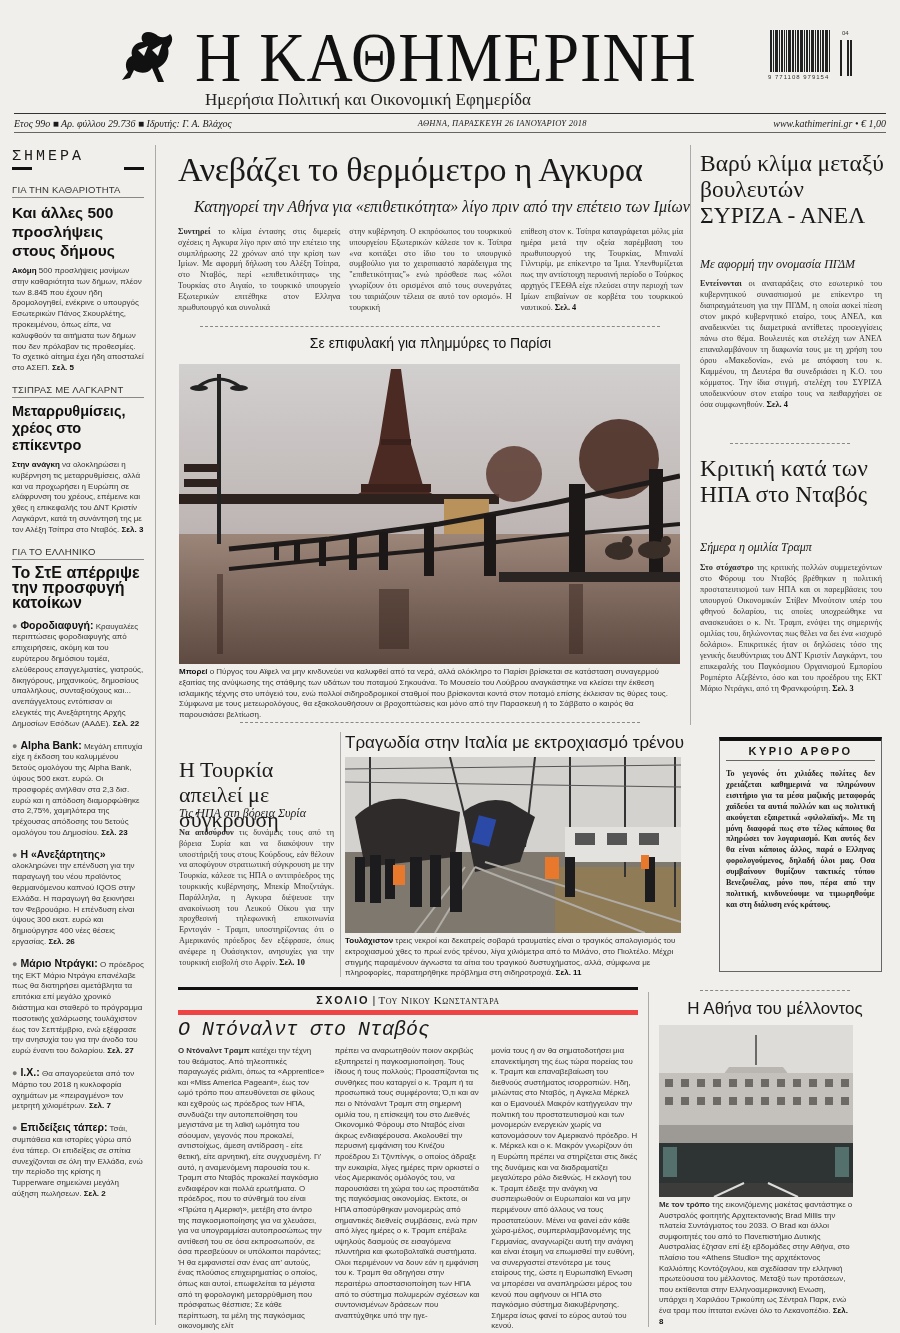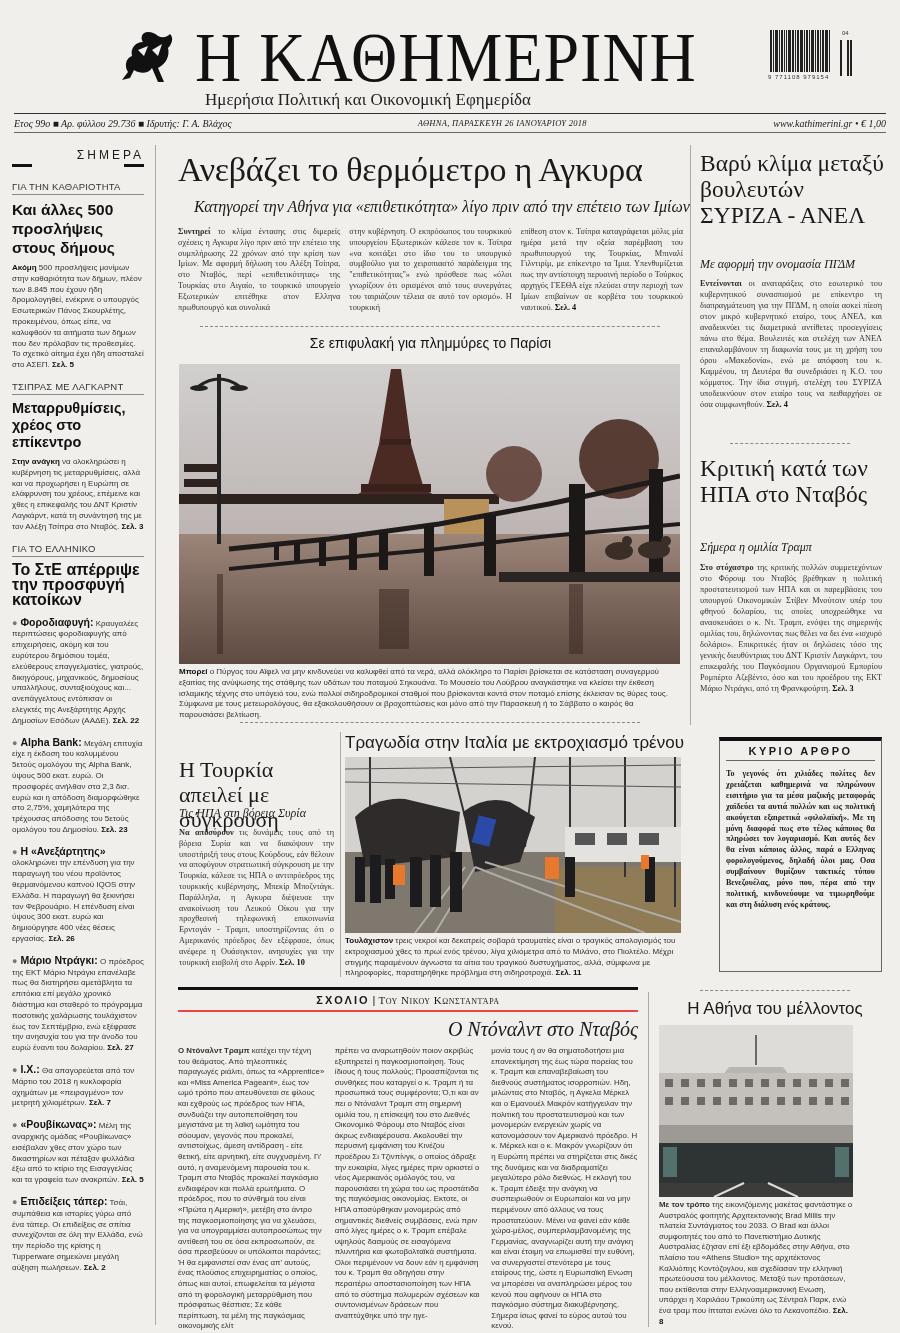--- a/index.html
+++ b/index.html
@@ -18,21 +18,21 @@
   .barcode2 { left: 840px; top: 40px; width: 12px; height: 36px; display: flex; gap: 1px; }
   .barcode2 span { background: #222; flex: 1; }
   .barcode2-num { left: 842px; top: 30px; font-size: 6px; color:#333; }
 
   .infobar { left: 14px; right: 14px; top: 113px; height: 20px; border-top: 1.5px solid #333; border-bottom: 1px solid #666; font-family: "Liberation Serif", serif; font-style: italic; font-size: 10px; display: flex; align-items: center; justify-content: space-between; padding: 0 0px; }
   .infobar .center { font-size: 8.5px; letter-spacing: 0.3px; }
 
   
   .left-col { left: 12px; top: 148px; width: 132px; }
   .colsep { background: #aaa; width: 1px; }
-  .today { font-family: Liberation Sans, sans-serif; font-size: 12px; letter-spacing: 3px; text-align: right; position: relative; }
+  .today { font-family: Liberation Mono, monospace; font-size: 15px; letter-spacing: 3px; text-align: left; position: relative; }
   .today-bars { display: flex; justify-content: space-between; margin-top: 2px; }
   .today-bars span { display: block; width: 20px; height: 3px; background: #111; }
   .kicker { font-size: 9.5px; color: #333; border-bottom: 1px solid #888; padding-bottom: 2px; margin-top: 6px; letter-spacing: 0.2px; }
   .lhead { font-size: 14.5px; font-weight: bold; line-height: 17px; margin-top: 5px; color:#111; }
   .lbody { font-size: 8px; line-height: 10.8px; color: #333; margin-top: 6px; text-align: left; }
   .lbody b { color:#111; }
   .brief { font-size: 8px; line-height: 10.8px; color: #333; margin-top: 10px; }
   .brief .bt { font-size: 10.5px; font-weight: bold; color: #111; }
   .brief .dot { color: #777; font-size: 9px; margin-right: 3px; }
   .page { font-weight: bold; color:#111; }
@@ -63,24 +63,24 @@
   
   .r1-head { left: 700px; top: 150px; width: 190px; font-family: "Liberation Serif", serif; font-size: 23.5px; line-height: 26px; }
   .r1-sub { left: 700px; top: 257px; width: 190px; font-family: "Liberation Serif", serif; font-style: italic; font-size: 12px; }
   .r1-body { left: 700px; top: 278px; width: 182px; font-family: "Liberation Serif", serif; font-size: 8.3px; line-height: 11px; color:#333; text-align: justify; }
   .r2-head { left: 700px; top: 455px; width: 190px; font-family: "Liberation Serif", serif; font-size: 23.5px; line-height: 26px; }
   .r2-sub { left: 700px; top: 540px; width: 190px; font-family: "Liberation Serif", serif; font-style: italic; font-size: 12px; }
   .r2-body { left: 700px; top: 562px; width: 182px; font-family: "Liberation Serif", serif; font-size: 8.3px; line-height: 11px; color:#333; text-align: justify; }
 
   
   .comment-rule { left: 178px; top: 987px; width: 460px; height: 3px; background: #111; }
-  .comment-kicker { left: 178px; top: 994px; width: 460px; text-align: center; font-size: 11px; border-bottom: 2px solid #ef4444; padding-bottom: 4px; }
+  .comment-kicker { left: 178px; top: 994px; width: 460px; text-align: center; font-size: 11px; border-bottom: 5px solid #ef4444; padding-bottom: 4px; }
   .comment-kicker .lbl { font-weight: bold; letter-spacing: 2px; }
   .comment-kicker .by { font-family: "Liberation Serif", serif; font-variant: small-caps; letter-spacing: 0.5px; }
-  .comment-head { left: 178px; top: 1018px; width: 460px; text-align: right; font-family: Liberation Serif, serif; font-style: italic; font-size: 20px; }
+  .comment-head { left: 178px; top: 1018px; width: 460px; text-align: left; font-family: Liberation Mono, monospace; font-style: italic; font-size: 20px; }
   .comment-cols { left: 178px; top: 1046px; width: 460px; display: grid; grid-template-columns: 1fr 1fr 1fr; gap: 10px; font-size: 7.9px; line-height: 10.6px; color:#333; }
 
   .athens-head { left: 660px; top: 999px; width: 230px; text-align: center; font-size: 17px; }
   .athens-photo { left: 659px; top: 1025px; width: 194px; height: 172px; overflow: hidden; background: linear-gradient(#e2e1df 0%, #d5d3d0 30%, #a7a4a0 55%, #333 75%, #4a4a46 100%); }
   .athens-body { left: 659px; top: 1200px; width: 194px; font-size: 7.9px; line-height: 10.6px; color:#333; }
 </style>
 </head>
 <body>
 
 <div class="abs logo-bird">
@@ -156,21 +156,20 @@
   <div>
     <div class="kicker" style="margin-top:10px">ΓΙΑ ΤΟ ΕΛΛΗΝΙΚΟ</div>
     <div class="lhead" style="font-size:16px;line-height:15px">Το ΣτΕ απέρριψε την προσφυγή κατοίκων</div>
   </div>
 
   <div class="brief"><span class="dot">●</span><span class="bt">Φοροδιαφυγή:</span><span> Κραυγαλέες περιπτώσεις φοροδιαφυγής από επιχειρήσεις, ακόμη και του ευρύτερου δημόσιου τομέα, ελεύθερους επαγγελματίες, γιατρούς, δικηγόρους, μηχανικούς, δημοσίους υπαλλήλους, συνταξιούχους και... ανεπάγγελτους εντόπισαν οι ελεγκτές της Ανεξάρτητης Αρχής Δημοσίων Εσόδων (ΑΑΔΕ). </span><span class="page">Σελ. 22</span></div>
   <div class="brief"><span class="dot">●</span><span class="bt">Alpha Bank:</span><span> Μεγάλη επιτυχία είχε η έκδοση του καλυμμένου 5ετούς ομολόγου της Alpha Bank, ύψους 500 εκατ. ευρώ. Οι προσφορές ανήλθαν στα 2,3 δισ. ευρώ και η απόδοση διαμορφώθηκε στο 2,75%, χαμηλότερα της τρέχουσας απόδοσης του 5ετούς ομολόγου του Δημοσίου. </span><span class="page">Σελ. 23</span></div>
   <div class="brief"><span class="dot">●</span><span class="bt">Η «Ανεξάρτητης»</span><span> ολοκληρώνει την επένδυση για την παραγωγή του νέου προϊόντος θερμαινόμενου καπνού IQOS στην Ελλάδα. Η παραγωγή θα ξεκινήσει τον Φεβρουάριο. Η επένδυση είναι ύψους 300 εκατ. ευρώ και δημιούργησε 400 νέες θέσεις εργασίας. </span><span class="page">Σελ. 26</span></div>
   <div class="brief"><span class="dot">●</span><span class="bt">Μάριο Ντράγκι:</span><span> Ο πρόεδρος της ΕΚΤ Μάριο Ντράγκι επανέλαβε πως θα διατηρήσει αμετάβλητα τα επιτόκια επί μεγάλο χρονικό διάστημα και σταθερό το πρόγραμμα ποσοτικής χαλάρωσης τουλάχιστον έως τον Σεπτέμβριο, ενώ εξέφρασε την ανησυχία του για την άνοδο του ευρώ έναντι του δολαρίου. </span><span class="page">Σελ. 27</span></div>
   <div class="brief"><span class="dot">●</span><span class="bt">Ι.Χ.:</span><span> Θα απαγορεύεται από τον Μάρτιο του 2018 η κυκλοφορία οχημάτων με «πειραγμένο» τον μετρητή χιλιομέτρων. </span><span class="page">Σελ. 7</span></div>
-  <div class="brief"><span class="dot">●</span><span class="bt">«Ρουβίκωνας»:</span><span> Μέλη της αναρχικής ομάδας «Ρουβίκωνας» εισέβαλαν χθες στον χώρο των δικαστηρίων και πέταξαν φυλλάδια έξω από το κτίριο της Εισαγγελίας και τα γραφεία των ανακριτών. </span><span class="page">Σελ. 5</span></div>
   <div class="brief"><span class="dot">●</span><span class="bt">Επιδείξεις τάπερ:</span><span> Τσάι, συμπάθεια και ιστορίες γύρω από ένα τάπερ. Οι επιδείξεις σε σπίτια συνεχίζονται σε όλη την Ελλάδα, ενώ την περίοδο της κρίσης η Tupperware σημειώνει μεγάλη αύξηση πωλήσεων. </span><span class="page">Σελ. 2</span></div>
 
 </div>
 
 <div class="abs lead-head">Ανεβάζει το θερμόμετρο η Αγκυρα</div>
 <div class="abs lead-sub">Κατηγορεί την Αθήνα για «επιθετικότητα» λίγο πριν από την επέτειο των Ιμίων</div>
 <div class="abs lead-cols">
   <div><b>Συντηρεί</b><span> το κλίμα έντασης στις διμερείς σχέσεις η Αγκυρα λίγο πριν από την επέτειο της συμπλήρωσης 22 χρόνων από την κρίση των Ιμίων. Με αφορμή δήλωση του Αλέξη Τσίπρα, στο Νταβός, περί «επιθετικότητας» της Τουρκίας στο Αιγαίο, το τουρκικό υπουργείο Εξωτερικών επιτέθηκε στον Ελληνα πρωθυπουργό και συνολικά</span></div>
   <div>στην κυβέρνηση. Ο εκπρόσωπος του τουρκικού υπουργείου Εξωτερικών κάλεσε τον κ. Τσίπρα «να κοιτάξει στο ίδιο του το υπουργικό συμβούλιο για το χειροπιαστό παράδειγμα της "επιθετικότητας"» ενώ πρόσθεσε πως «όλοι γνωρίζουν ότι ορισμένοι από τους συνεργάτες του ταιριάζουν τέλεια σε αυτό τον ορισμό». Η τουρκική</div>
   <div><span>επίθεση στον κ. Τσίπρα καταγράφεται μόλις μία ημέρα μετά την οξεία παρέμβαση του πρωθυπουργού της Τουρκίας, Μπιναλί Γιλντιρίμ, με επίκεντρο τα Ίμια. Υπενθυμίζεται πως την αντίστοιχη περυσινή περίοδο ο Τούρκος αρχηγός ΓΕΕΘΑ είχε πλεύσει στην περιοχή των Ιμίων επιβαίνων σε κορβέτα του τουρκικού ναυτικού. </span><span class="page">Σελ. 4</span></div>

